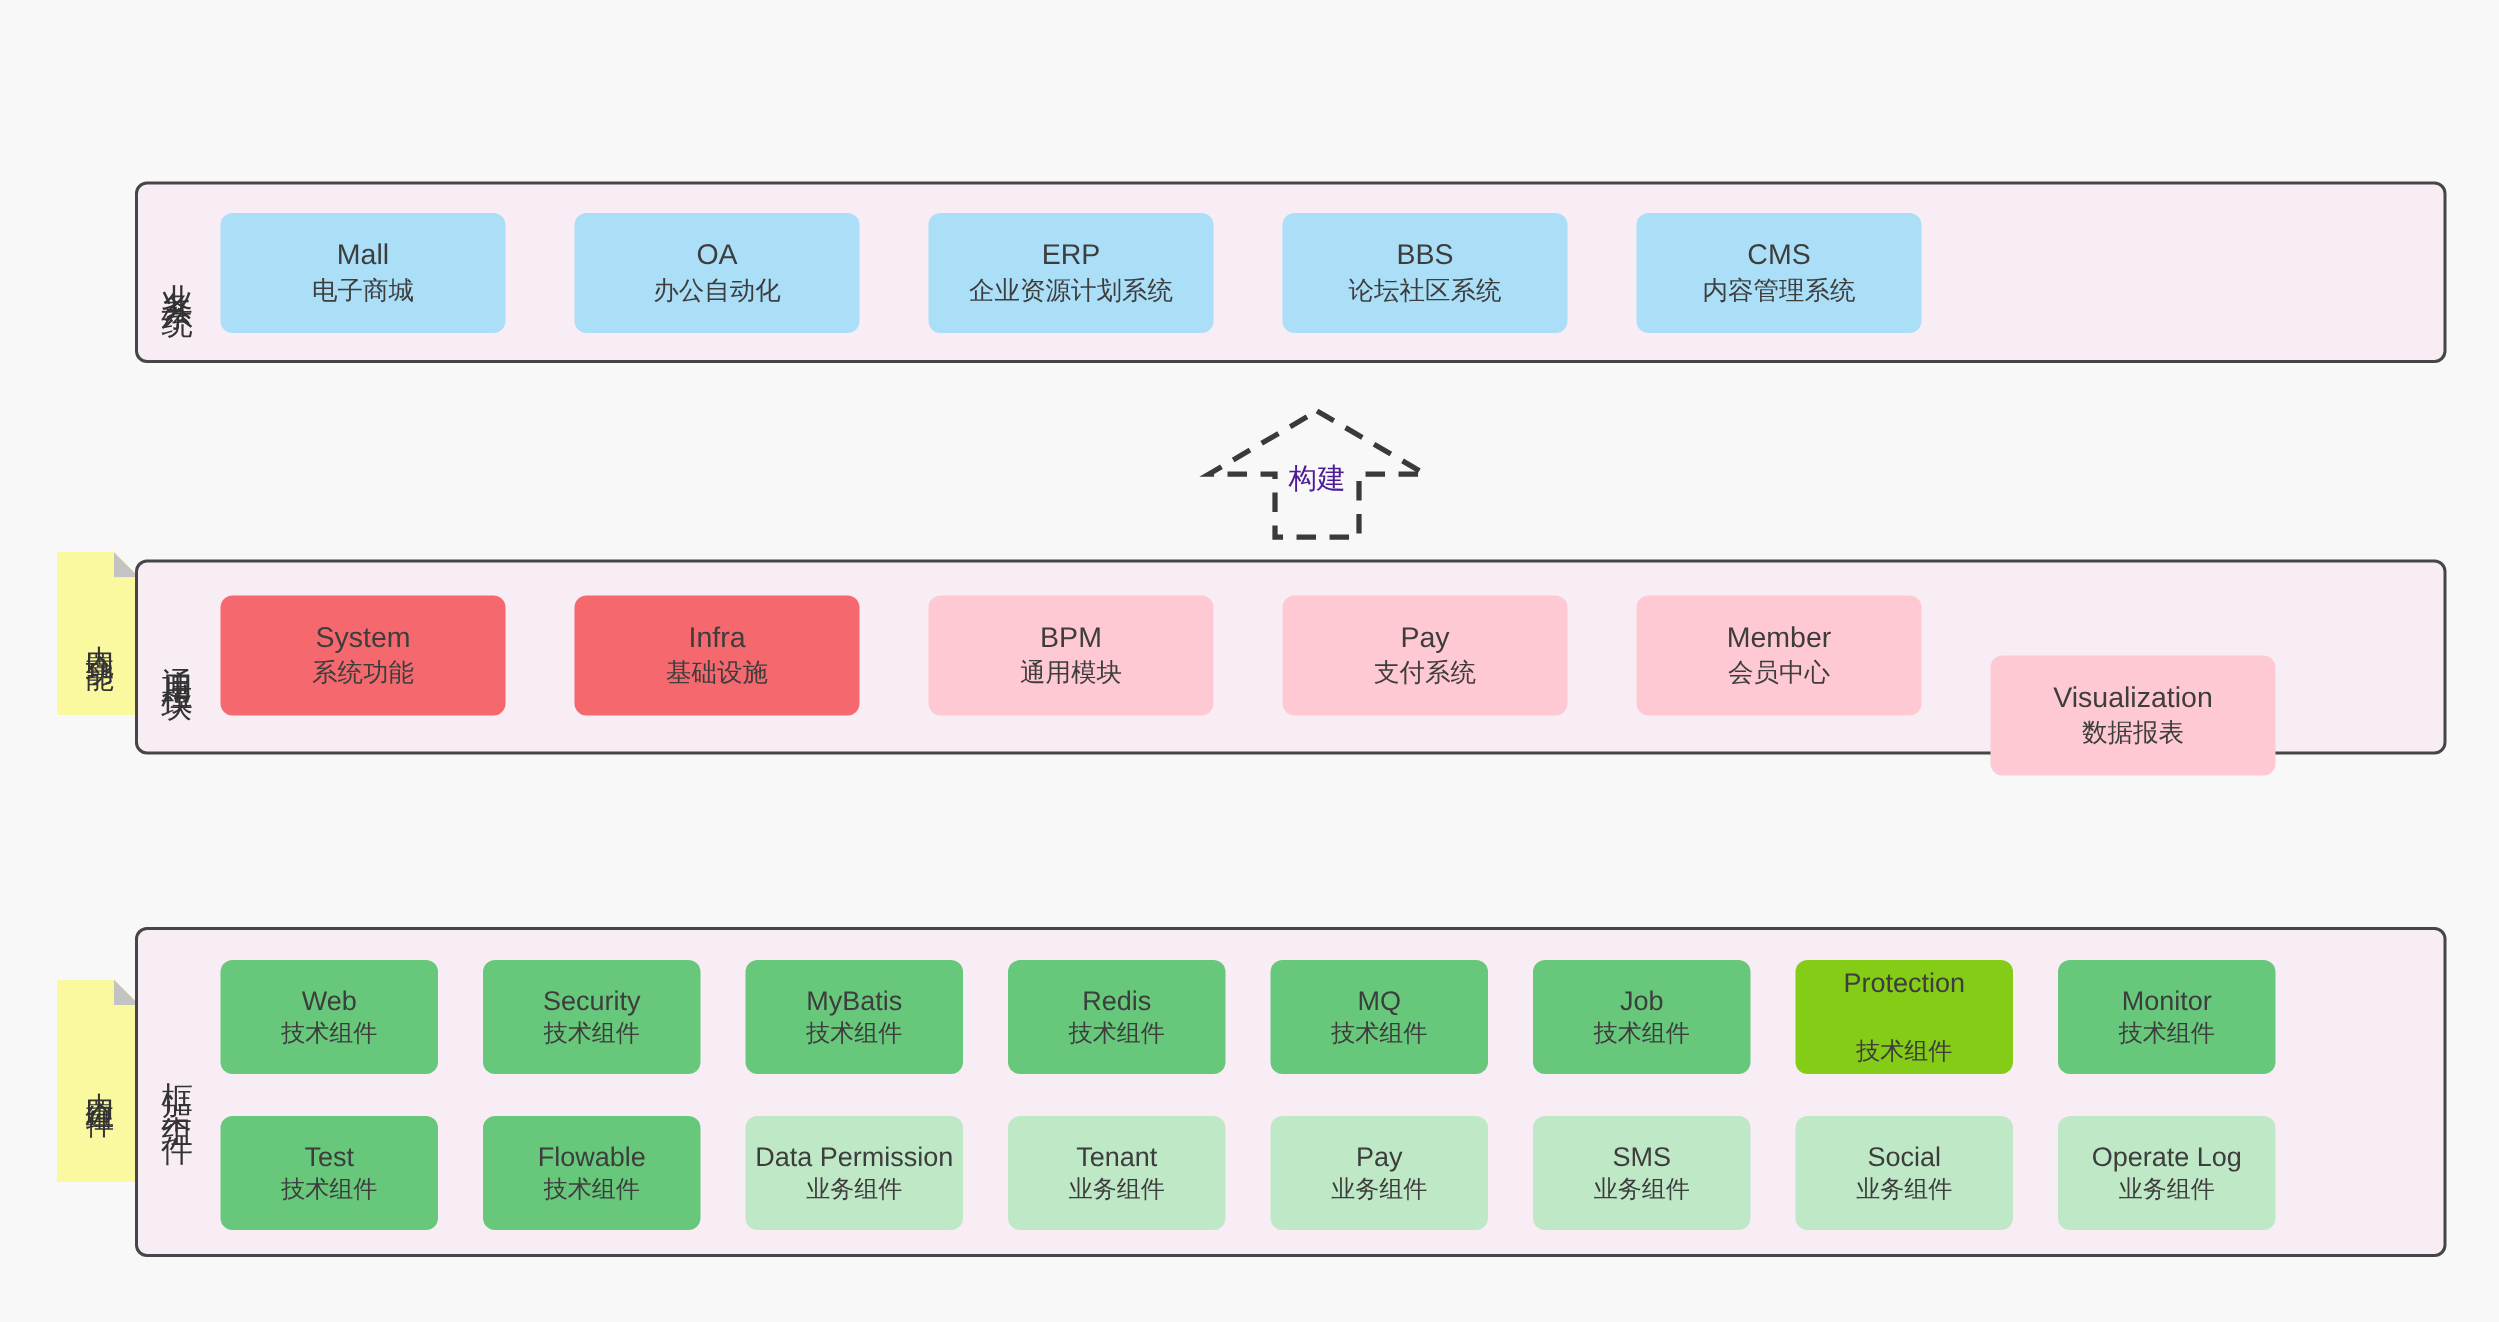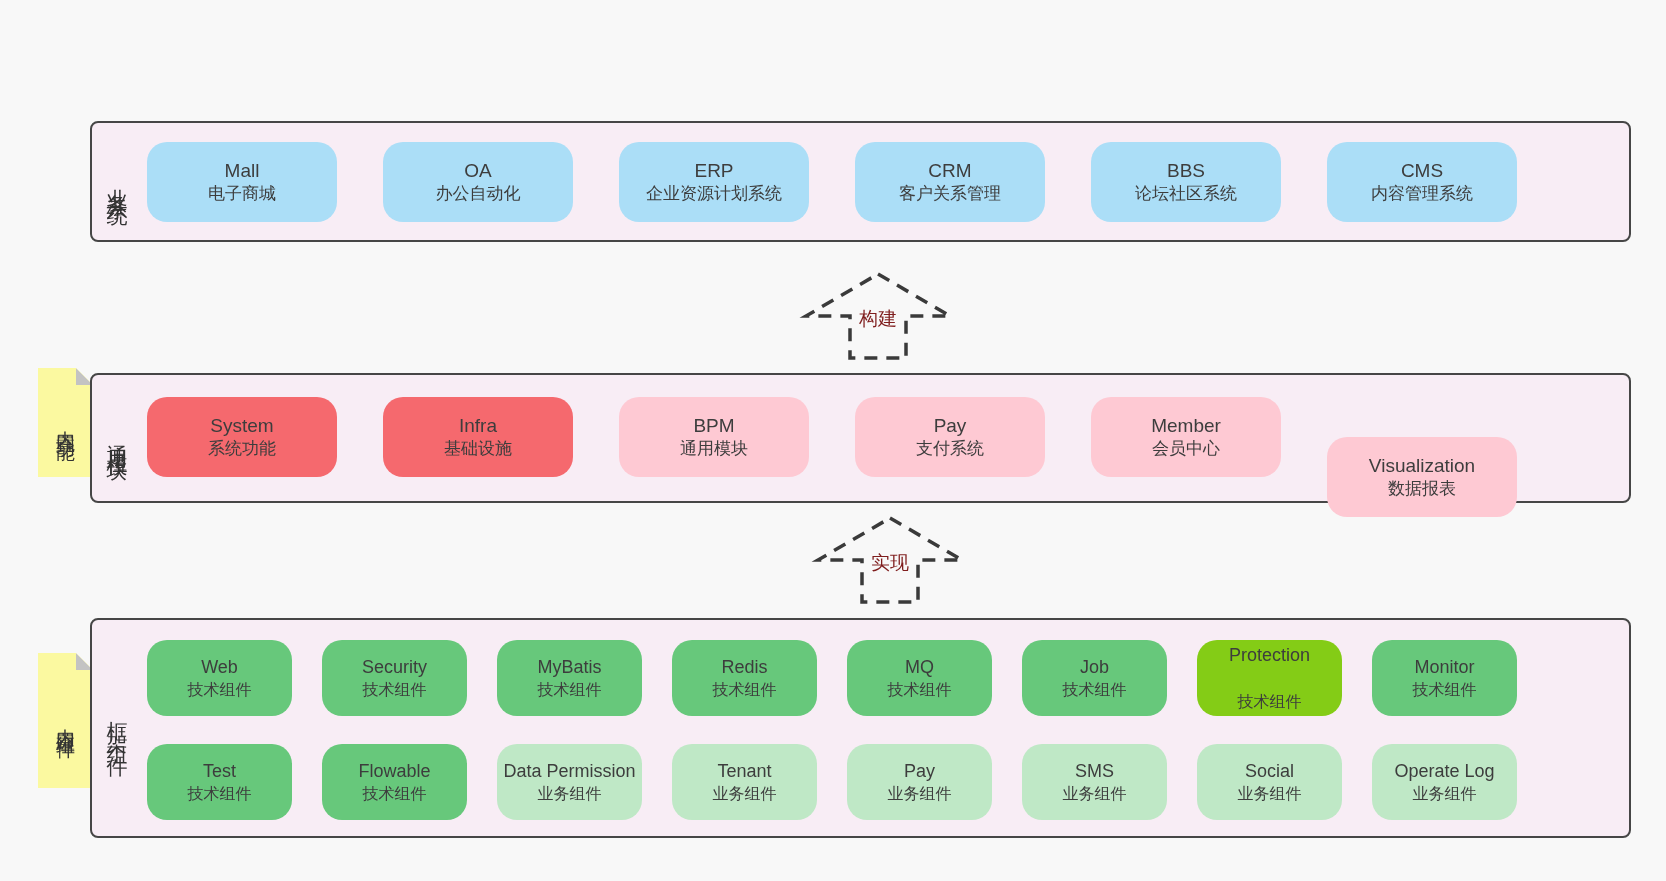--- a/index.html
+++ b/index.html
@@ -39,21 +39,21 @@
     display:flex;
   }
   .row6{left:55px;gap:46px;}
   .row8{left:55px;gap:30px;}
   .box{
     display:flex;
     flex-direction:column;
     align-items:center;
     justify-content:center;
     text-align:center;
-    border-radius:20px;
+    border-radius:8px;
     line-height:1.32;
     box-sizing:border-box;
     padding:4px 6px;
   }
   .row6 .box{width:190px;height:80px;}
   .row8 .box{width:145px;height:76px;}
   .box .en{font-size:19px;}
   .box .zh{font-size:17px;}
   .row8 .box .en{font-size:18px;}
   .row8 .box .zh{font-size:16px;}
@@ -81,21 +81,21 @@
     position:absolute;
     width:160px;height:92px;
   }
   .arrow-label{
     position:absolute;
     top:36px;left:50%;
     transform:translateX(-50%);
     background:#f8f8f8;
     padding:0 4px;
     font-size:19px;
-    color:#7f1d1d;
+    color:#4c1d95;
     white-space:nowrap;
     text-align:right;
   }
 </style>
 </head>
 <body>
 
 <div id="stage">
 
   <div class="sticky" style="top:368px;height:109px;">
@@ -114,24 +114,20 @@
         <div class="en">Mall</div>
         <div class="zh">电子商城</div>
       </div>
       <div class="box" style="background: rgb(171, 222, 247);">
         <div class="en">OA</div>
         <div class="zh">办公自动化</div>
       </div>
       <div class="box" style="background: rgb(171, 222, 247);">
         <div class="en">ERP</div>
         <div class="zh">企业资源计划系统</div>
-      </div>
-      <div class="box" style="background: rgb(171, 222, 247);">
-        <div class="en">CRM</div>
-        <div class="zh">客户关系管理</div>
       </div>
       <div class="box" style="background: rgb(171, 222, 247);">
         <div class="en">BBS</div>
         <div class="zh">论坛社区系统</div>
       </div>
       <div class="box" style="background: rgb(171, 222, 247);">
         <div class="en">CMS</div>
         <div class="zh">内容管理系统</div>
       </div>
     </div>
@@ -167,26 +163,20 @@
         <div class="en">Member</div>
         <div class="zh">会员中心</div>
       </div>
       <div class="box" style="background: rgb(254, 201, 211); margin-top: 40px;">
         <div class="en">Visualization</div>
         <div class="zh">数据报表</div>
       </div>
     </div>
   </div>
 
-  <div class="arrow-up" style="left:810px;top:514px;">
-    <svg width="160" height="92" viewBox="0 0 160 92">
-      <polygon points="80,4 152,46 108,46 108,88 52,88 52,46 8,46" fill="none" stroke="#3a3a3a" stroke-width="3.5" stroke-dasharray="13 9"></polygon>
-    </svg>
-    <div class="arrow-label">实现</div>
-  </div>
 
   <div class="panel" style="top:618px;height:220px;">
     <div class="vlabel tall">框架组件</div>
     <div class="row row8" style="top:20px;height:76px;">
       <div class="box" style="background: rgb(103, 200, 123);">
         <div class="en">Web</div>
         <div class="zh">技术组件</div>
       </div>
       <div class="box" style="background: rgb(103, 200, 123);">
         <div class="en">Security</div>

